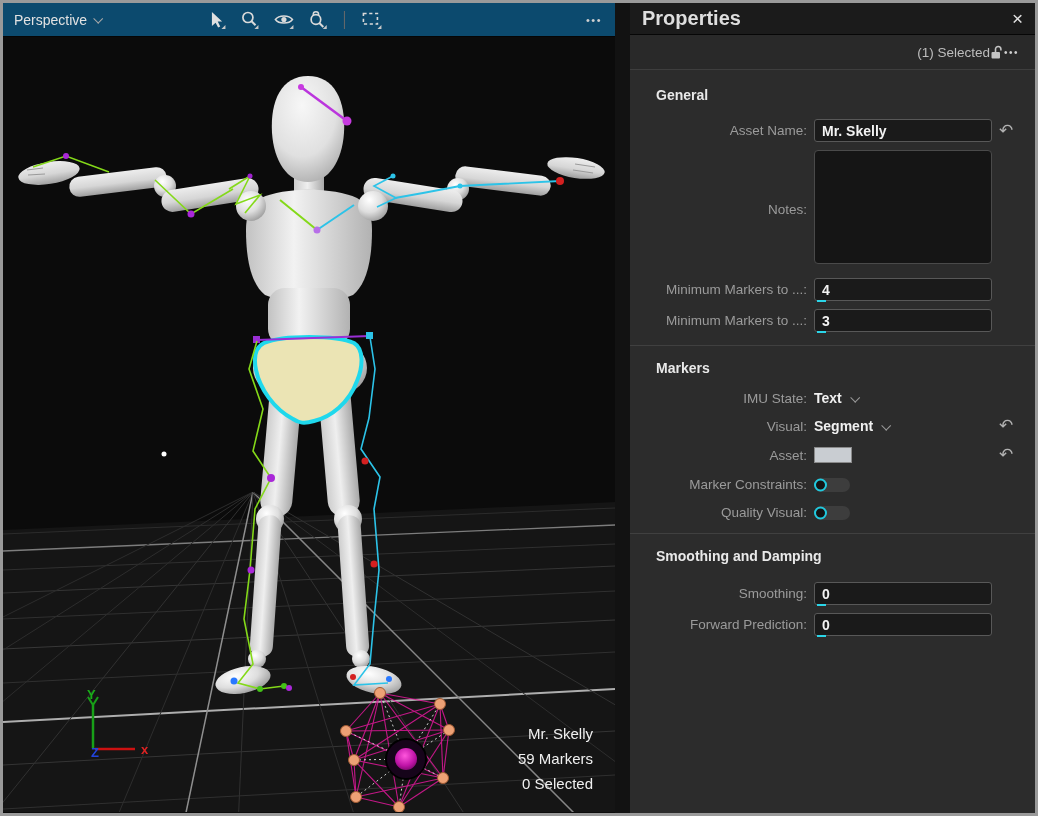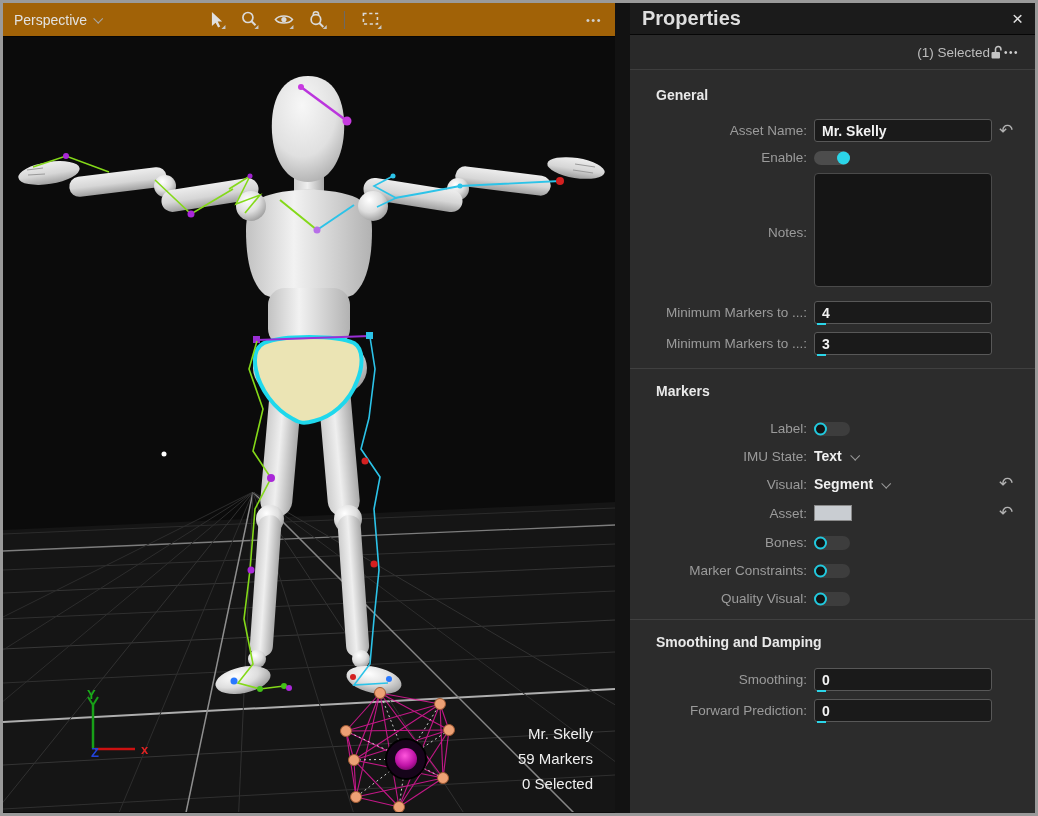--- a/index.html
+++ b/index.html
@@ -6,21 +6,21 @@
   html,body { background:#555; }
   body { font-family: "Liberation Sans", sans-serif; }
   #app {
     position: relative; width: 1038px; height: 816px;
     background: #0b0b0b; border: 3px solid #9a9a9a;
     display: flex; overflow: hidden;
   }
   
   #viewport-col { width: 612px; height: 100%; display: flex; flex-direction: column; background:#0b0b0b; }
   #vp-toolbar {
-    position: relative; height: 34px; flex: 0 0 34px; background: #a16207;
+    position: relative; height: 34px; flex: 0 0 34px; background: #0c4a6e;
     display: flex; align-items: center; color:#dcdcdc; border-bottom:1px solid #050505;
   }
   .vp-cam { display:flex; align-items:center; gap:7px; padding-left:11px; font-size:14px; color:#e2e2e2; cursor:default; }
   .chev { display:inline-block; width:7px; height:7px; border-right:1.7px solid #a8a8a8; border-bottom:1.7px solid #a8a8a8; transform:rotate(45deg) translateY(-1px); }
   .vp-icons { position:absolute; left:50%; top:0; height:34px; transform:translateX(-58%); display:flex; align-items:center; gap:13px; }
   .vp-icons svg { display:block; }
   .tool-divider { width:1px; height:18px; background:#6a6a6a; margin:0 3px; }
   .vp-menu { margin-left:auto; padding-right:13px; color:#d0d0d0; font-size:11px; letter-spacing:1.5px; cursor:default; }
   #vp-scene { flex:1 1 auto; position:relative; }
   #vp-scene svg { display:block; }
@@ -359,56 +359,38 @@
     <div id="panel-body">
 
       <div class="sect-first">
         <div class="sect-hdr">General</div>
         <div class="prow" style="margin-top:14px;">
           <label class="plabel">Asset Name:</label>
           <div class="inwrap"><input class="pinput" value="Mr. Skelly" style=""></div>
           <div class="picon"><span class="reset">↶</span></div>
         </div>
         <div class="prow">
-          <label class="plabel">Enable:</label>
-          <div>
-              <div class="toggle on">
-                <div class="knob"></div>
-              </div>
-            </div>
-          <div></div>
-        </div>
-        <div class="prow">
           <label class="plabel">Notes:</label>
           <div><textarea class="pnotes" style=""></textarea></div>
           <div></div>
         </div>
         <div class="prow" style="margin-top:10px;">
           <label class="plabel">Minimum Markers to ...:</label>
           <div class="inwrap tick"><input class="pinput" value="4" style=""></div>
           <div></div>
         </div>
         <div class="prow">
           <label class="plabel">Minimum Markers to ...:</label>
           <div class="inwrap tick"><input class="pinput" value="3" style=""></div>
           <div></div>
         </div>
       </div>
 
       <div class="sect">
         <div class="sect-hdr">Markers</div>
-        <div class="prow" style="margin-top:20px;">
-          <label class="plabel">Label:</label>
-          <div>
-              <div class="toggle off">
-                <div class="knob"></div>
-              </div>
-            </div>
-          <div></div>
-        </div>
         <div class="prow" style="margin-top:12px;">
           <label class="plabel">IMU State:</label>
           <div class="ddl">
             <span>Text</span>
             <span class="chev"></span>
           </div>
           <div></div>
         </div>
         <div class="prow" style="margin-top:11px;">
           <label class="plabel">Visual:</label>
@@ -419,29 +401,20 @@
           <div class="picon"><span class="reset">↶</span></div>
         </div>
         <div class="prow" style="margin-top:11px;">
           <label class="plabel">Asset:</label>
           <div>
               <div class="swatch"></div>
             </div>
           <div class="picon"><span class="reset">↶</span></div>
         </div>
         <div class="prow" style="margin-top:13px;">
-          <label class="plabel">Bones:</label>
-          <div>
-              <div class="toggle off">
-                <div class="knob"></div>
-              </div>
-            </div>
-          <div></div>
-        </div>
-        <div class="prow" style="margin-top:13px;">
           <label class="plabel">Marker Constraints:</label>
           <div>
               <div class="toggle off">
                 <div class="knob"></div>
               </div>
             </div>
           <div></div>
         </div>
         <div class="prow" style="margin-top:13px;">
           <label class="plabel">Quality Visual:</label>

